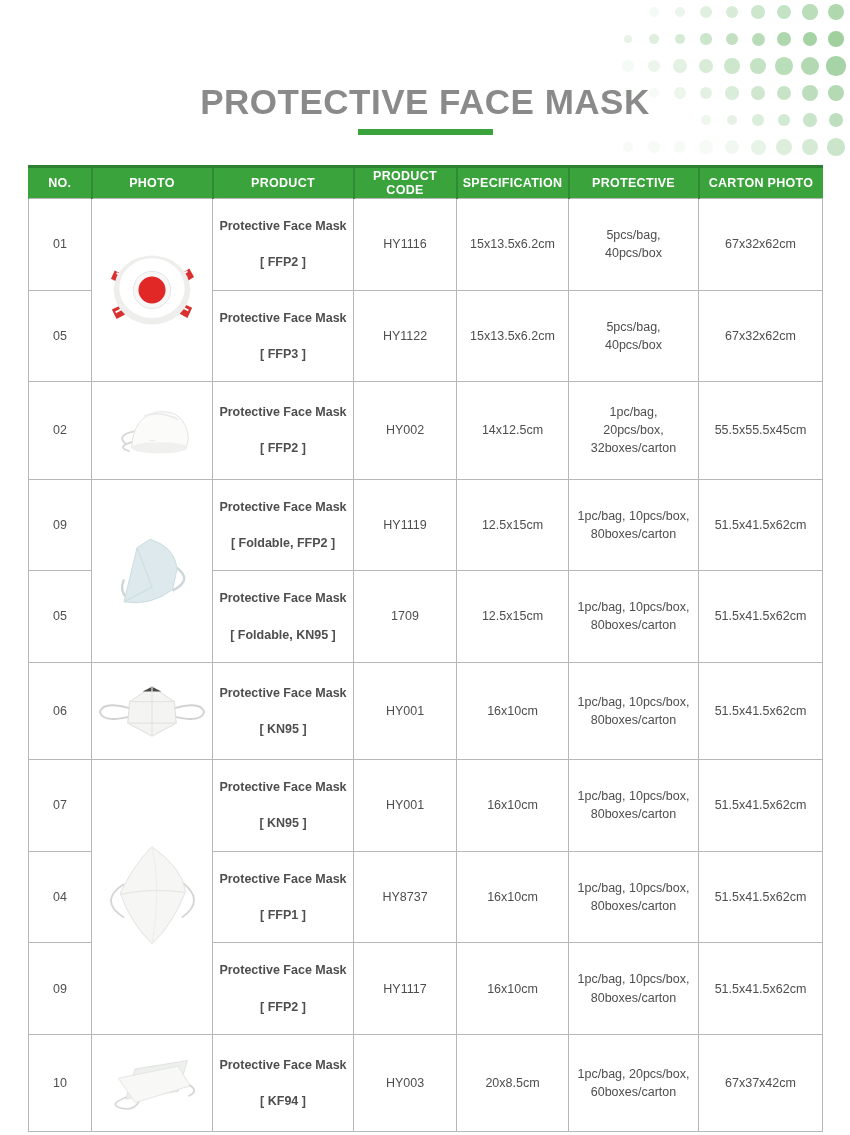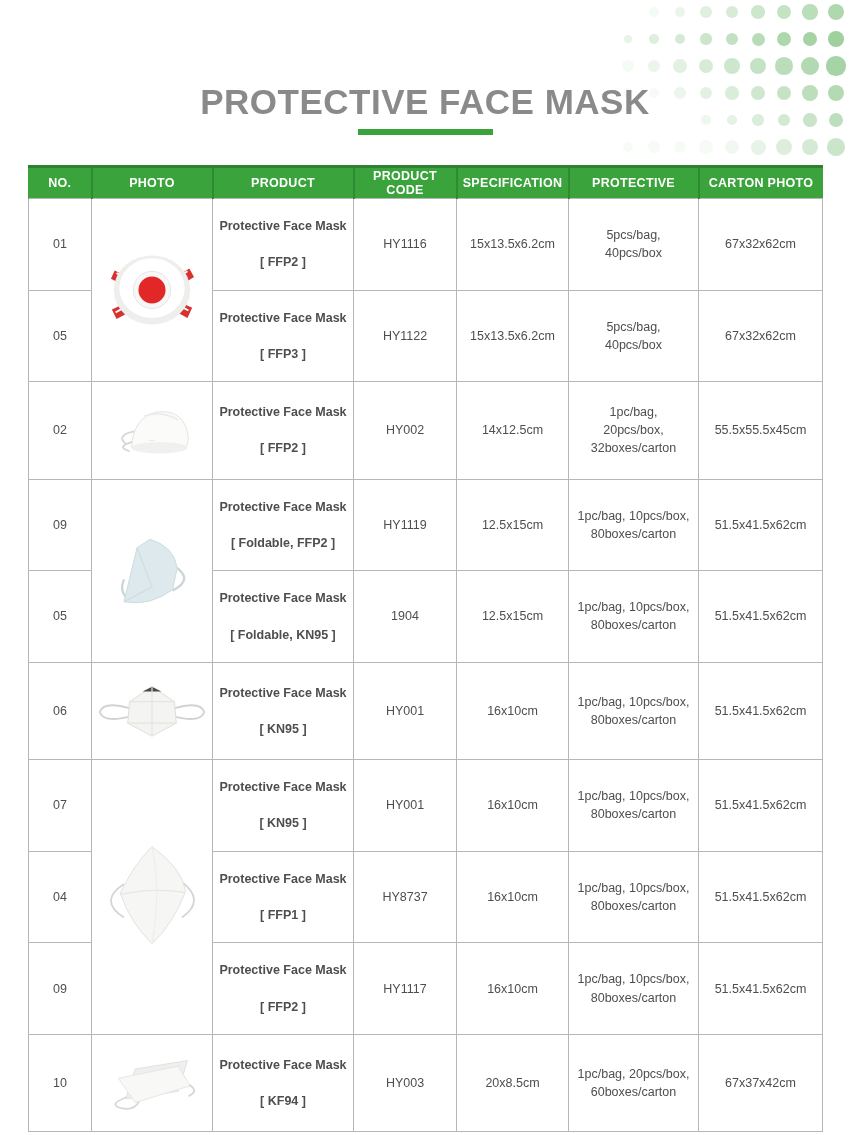--- a/index.html
+++ b/index.html
@@ -210,21 +210,21 @@
 80boxes/carton</td>
         <td class="carton">51.5x41.5x62cm</td>
       </tr>
 
       <tr>
         <td class="no">05</td>
         <td class="product">
           <span style="display:block">Protective Face Mask</span>
           <span style="display:block">[ Foldable, KN95 ]</span>
         </td>
-        <td class="code">1904</td>
+        <td class="code">1709</td>
         <td class="spec">12.5x15cm</td>
         <td class="pack">1pc/bag, 10pcs/box,
 80boxes/carton</td>
         <td class="carton">51.5x41.5x62cm</td>
       </tr>
 
       <tr>
         <td class="no">06</td>
         <td class="photo">
           <svg viewBox="0 0 120 62" width="112" height="58">

